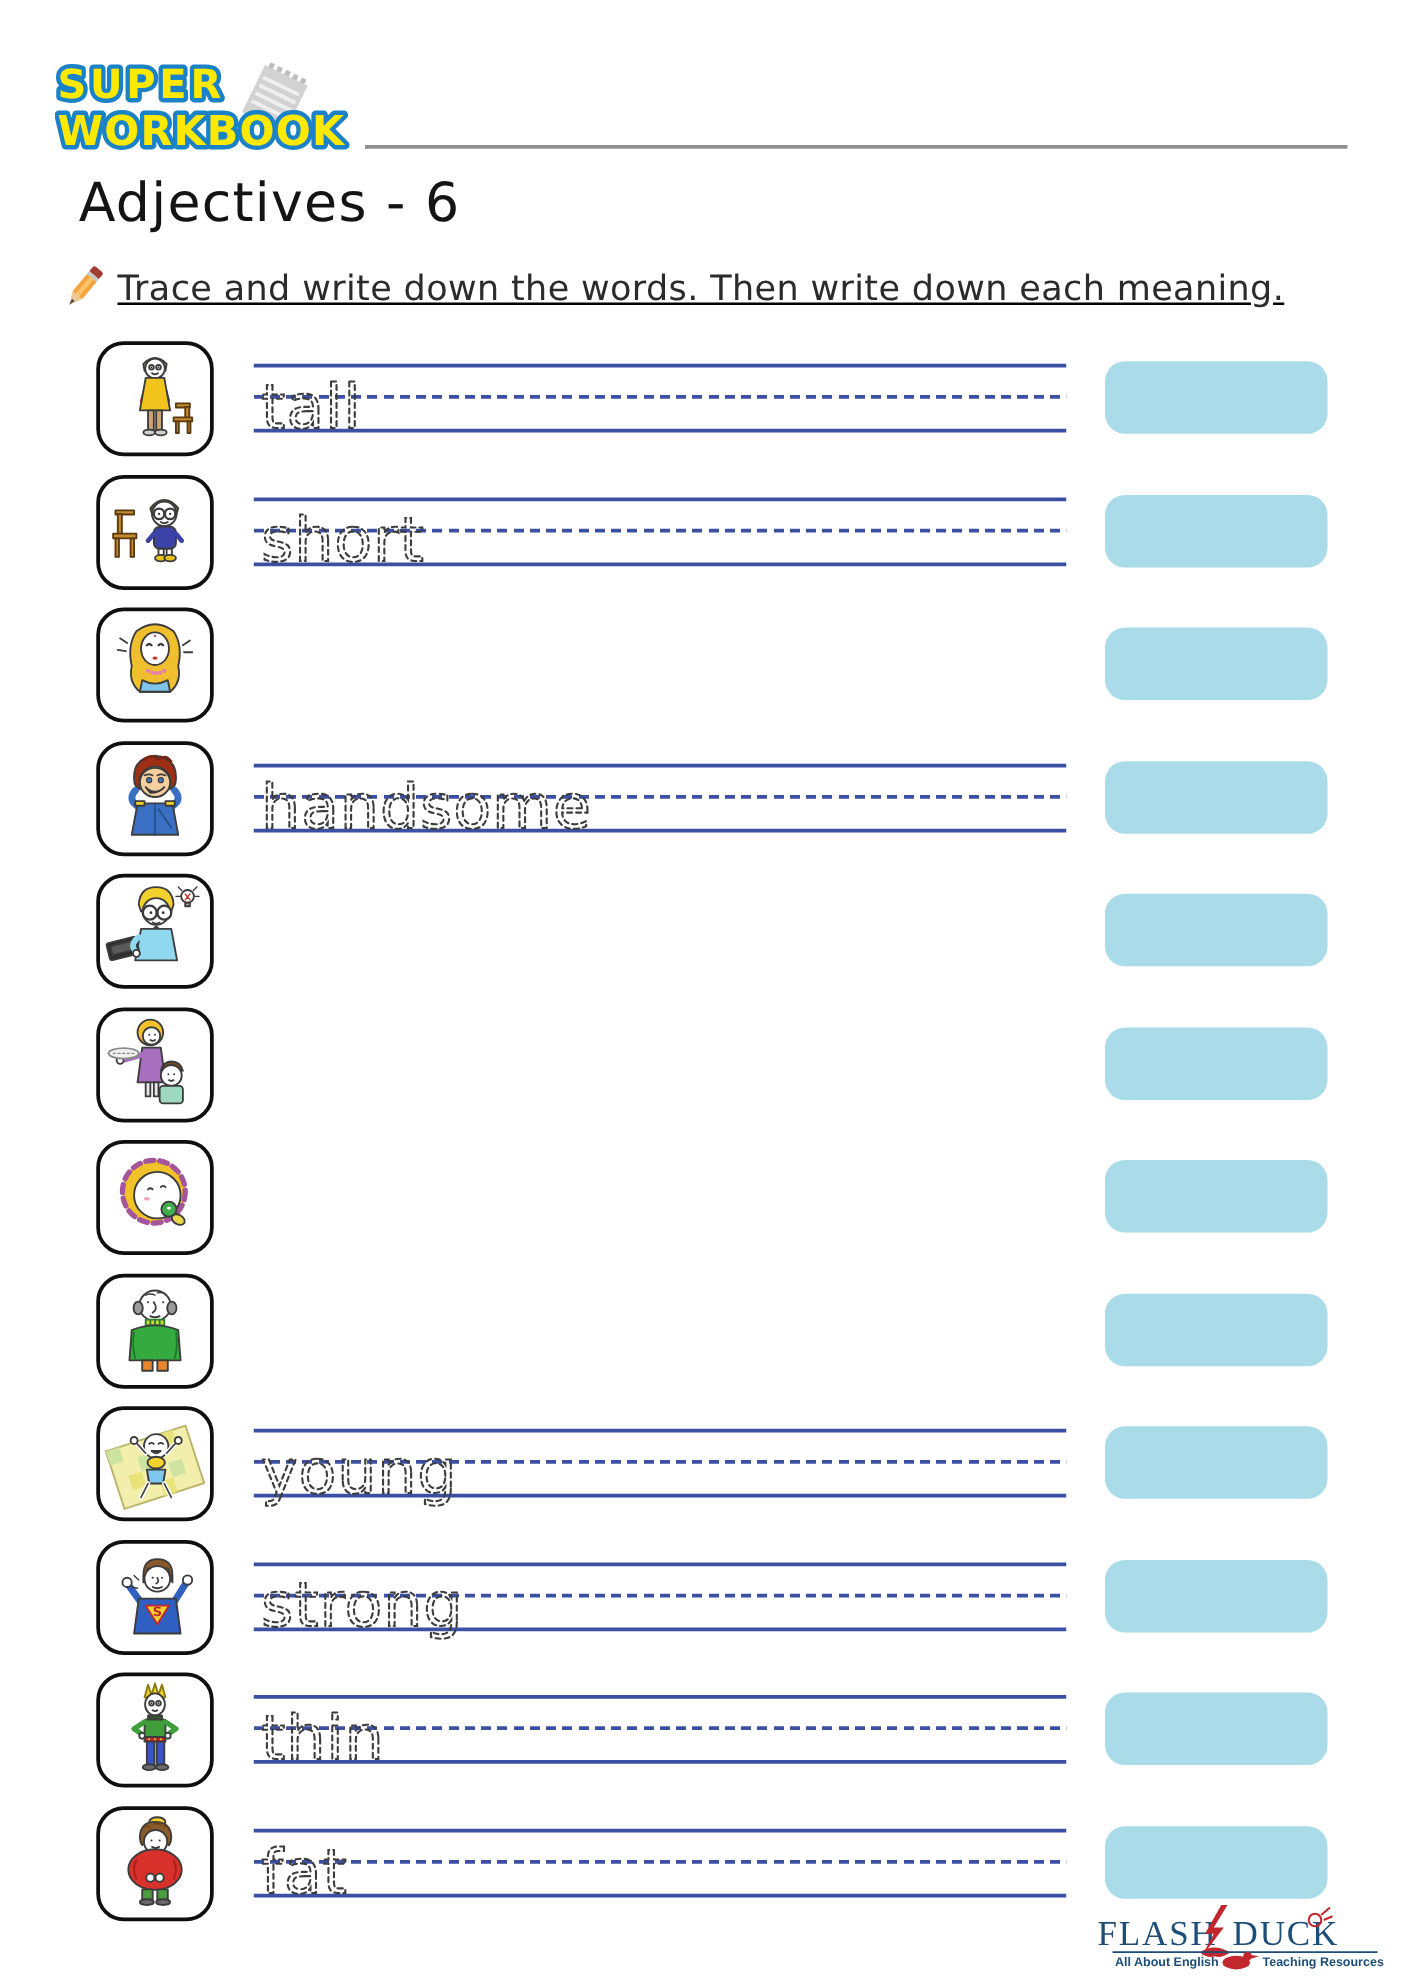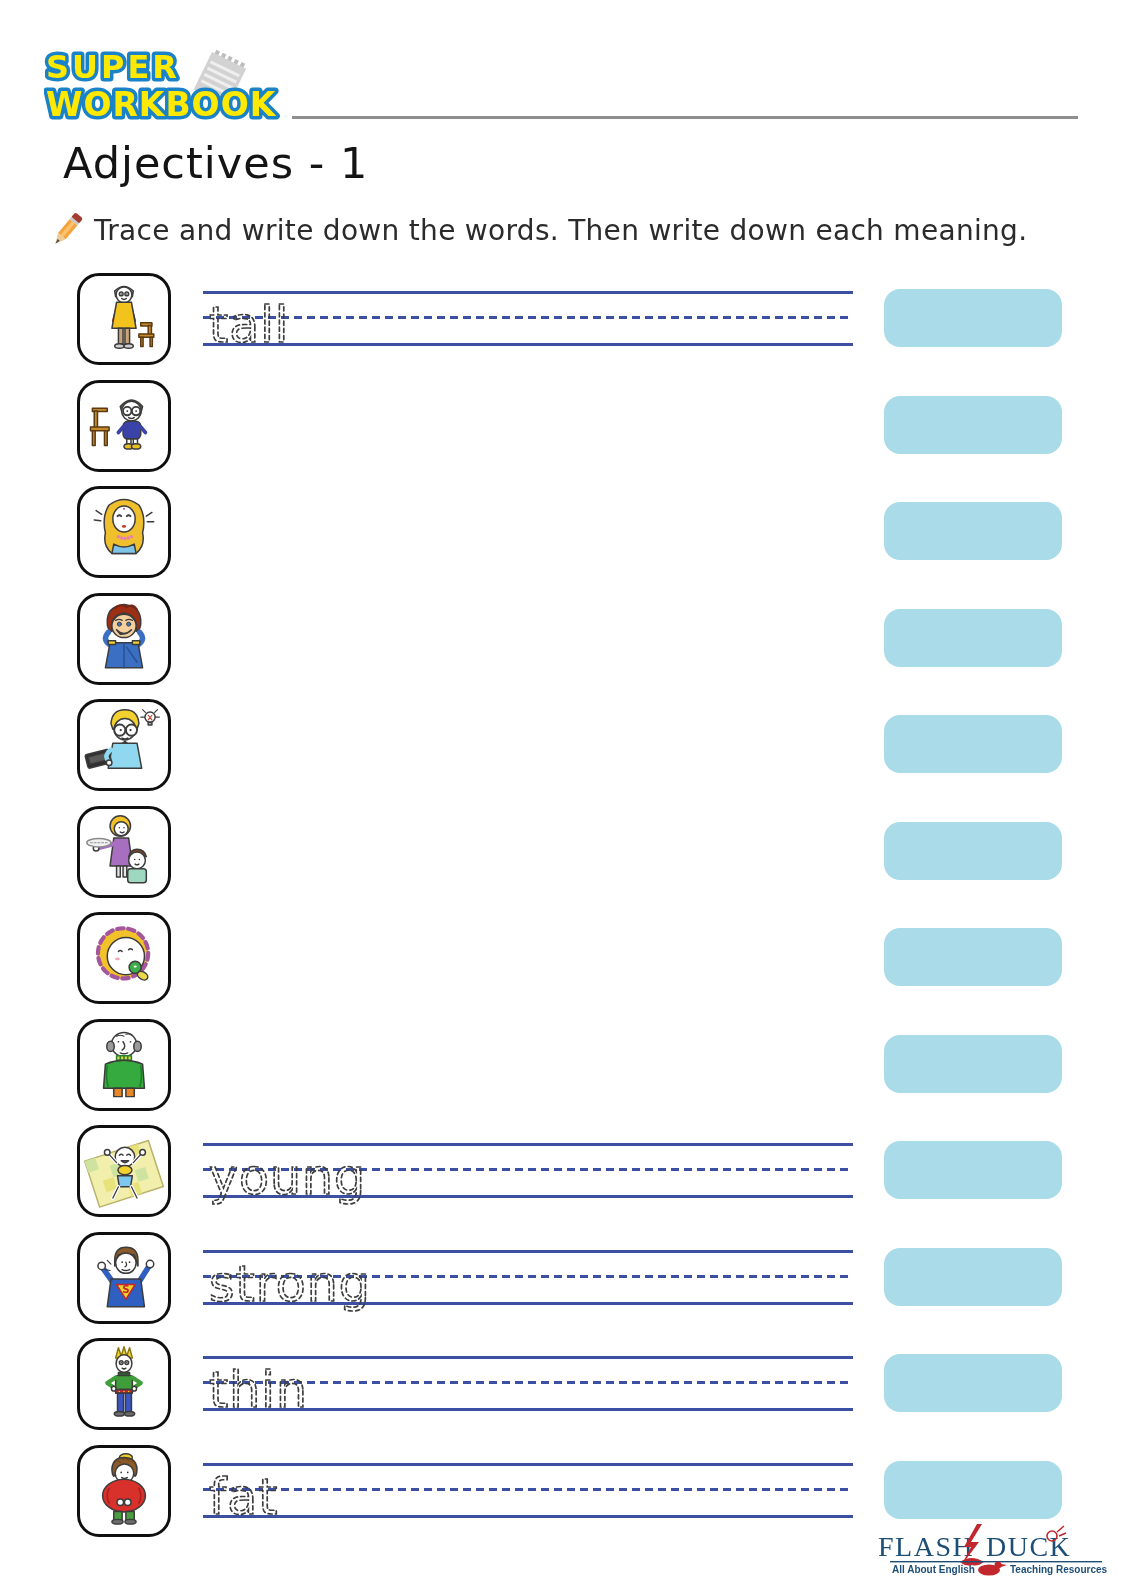--- a/index.html
+++ b/index.html
@@ -4,21 +4,21 @@
 <style>
   html,body{margin:0;padding:0;}
   body{
     width:1122px;height:1584px;position:relative;background:#ffffff;
     font-family:"DejaVu Sans",sans-serif;overflow:hidden;
   }
   
   .logo-svg{position:absolute;left:44px;top:44px;}
   .header-rule{position:absolute;left:292px;top:116px;width:786px;height:3px;background:#8f8f8f;}
   .page-title{position:absolute;left:63px;top:138px;font-size:43px;color:#141414;letter-spacing:1px;}
-  .instruction{position:absolute;left:50px;top:210px;display:flex;align-items:center;gap:10px;}
+  .instruction{position:absolute;left:50px;top:210px;display:flex;align-items:center;gap:10px;text-decoration:underline;}
   .instruction .txt{font-size:28px;color:#2b2b2b;letter-spacing:.3px;}
   
   .rows{position:absolute;left:0;top:273px;width:1122px;}
   .row{position:relative;height:106.5px;}
   .icon-frame{
     position:absolute;left:77px;top:0;width:94px;height:92px;box-sizing:border-box;
     border:3.5px solid #0f0f0f;border-radius:22px;background:#fff;
     display:flex;align-items:center;justify-content:center;
   }
   .lines{position:absolute;left:203px;top:18px;width:650px;height:73px;}
@@ -52,21 +52,21 @@
     <rect x="3" y="8" width="32" height="3" fill="#efefef"></rect>
       <rect x="3" y="15" width="32" height="3" fill="#efefef"></rect>
     <rect x="3" y="22" width="32" height="3" fill="#efefef"></rect>
       <rect x="3" y="29" width="32" height="3" fill="#efefef"></rect>
   </g>
   <text x="2" y="34" font-size="32" font-weight="bold" letter-spacing="3" fill="#ffe900" stroke="#1a82c6" stroke-width="7" paint-order="stroke" stroke-linejoin="round">SUPER</text>
   <text x="2" y="72" font-size="33" font-weight="bold" letter-spacing="1" fill="#ffe900" stroke="#1a82c6" stroke-width="7" paint-order="stroke" stroke-linejoin="round">WORKBOOK</text>
 </svg>
 <div class="header-rule"></div>
 
-<div class="page-title">Adjectives - 1</div>
+<div class="page-title">Adjectives - 6</div>
 
 <div class="instruction">
   <svg width="34" height="40" viewBox="0 0 34 40">
     <g transform="rotate(40 17 20)">
       <rect x="12" y="1" width="10" height="7" rx="2" fill="#a33b2e"></rect>
       <rect x="12" y="7" width="10" height="3" fill="#c9c9c9"></rect>
       <rect x="12" y="10" width="10" height="18" fill="#f5a33c"></rect>
       <rect x="15.2" y="10" width="3.6" height="18" fill="#fbc36b"></rect>
       <polygon points="12,28 22,28 17,38" fill="#eccb96"></polygon>
       <polygon points="15.6,33 18.4,33 17,38" fill="#4a4a4a"></polygon>
@@ -137,20 +137,28 @@
           <rect x="43" y="38" width="19" height="19" rx="5" fill="#3b43a8"></rect>
           <path d="M43 44 L38 50" stroke="#3b43a8" stroke-width="4"></path>
           <path d="M62 44 L67 50" stroke="#3b43a8" stroke-width="4"></path>
           <rect x="47" y="57" width="4.5" height="6" fill="#fff"></rect>
             <rect x="54" y="57" width="4.5" height="6" fill="#fff"></rect>
           <ellipse cx="49" cy="65" rx="5" ry="2.8" fill="#e8c020"></ellipse>
           <ellipse cx="57" cy="65" rx="5" ry="2.8" fill="#e8c020"></ellipse>
         </g>
       </svg>
     </div>
+    <div class="lines">
+      <div class="wline top"></div>
+        <div class="wline mid"></div>
+        <div class="wline bot"></div>
+      <svg class="trace-svg">
+          <text class="trace-text" x="2" y="65">short</text>
+        </svg>
+    </div>
     <div class="meaning"></div>
   </div>
 
   <div class="row">
     <div class="icon-frame">
       <svg width="84" height="80" viewBox="0 0 88 86">
         <g class="ic" fill="none">
           <path d="M28 14 Q44 2 60 14 Q68 26 64 44 Q67 58 57 66 L31 66 Q21 58 24 44 Q20 26 28 14 Z" fill="#f0bf2e"></path>
           <ellipse cx="44" cy="29" rx="12" ry="14" fill="#fff"></ellipse>
           <path d="M37 26 Q39 24 41 26" stroke-width="2"></path>
@@ -189,20 +197,28 @@
           <path d="M36 33 Q44 41 52 33 Q48 38 40 38 Z" fill="#fff"></path>
           <path d="M30 50 Q20 44 27 36" stroke="#3a6fc4" stroke-width="6"></path>
           <path d="M58 50 Q68 44 61 36" stroke="#3a6fc4" stroke-width="6"></path>
           <path d="M29 47 L59 47 L64 74 L24 74 Z" fill="#3a6fc4"></path>
           <rect x="27" y="45" width="8" height="4" fill="#f2d12e"></rect>
             <rect x="53" y="45" width="8" height="4" fill="#f2d12e"></rect>
           <path d="M44 47 L44 74" stroke="#28508e"></path>
             <path d="M47 52 L58 68" stroke="#28508e"></path>
         </g>
       </svg>
+    </div>
+    <div class="lines">
+      <div class="wline top"></div>
+        <div class="wline mid"></div>
+        <div class="wline bot"></div>
+      <svg class="trace-svg">
+          <text class="trace-text" x="2" y="65">handsome</text>
+        </svg>
     </div>
     <div class="meaning"></div>
   </div>
 
   <div class="row">
     <div class="icon-frame">
       <svg width="84" height="80" viewBox="0 0 88 86">
         <g class="ic" fill="none">
           <circle cx="72" cy="13" r="5.5" fill="#fff"></circle>
           <path d="M70 11 L74 16 M74 11 L70 16" stroke="#c0392b" stroke-width="1.2"></path>

